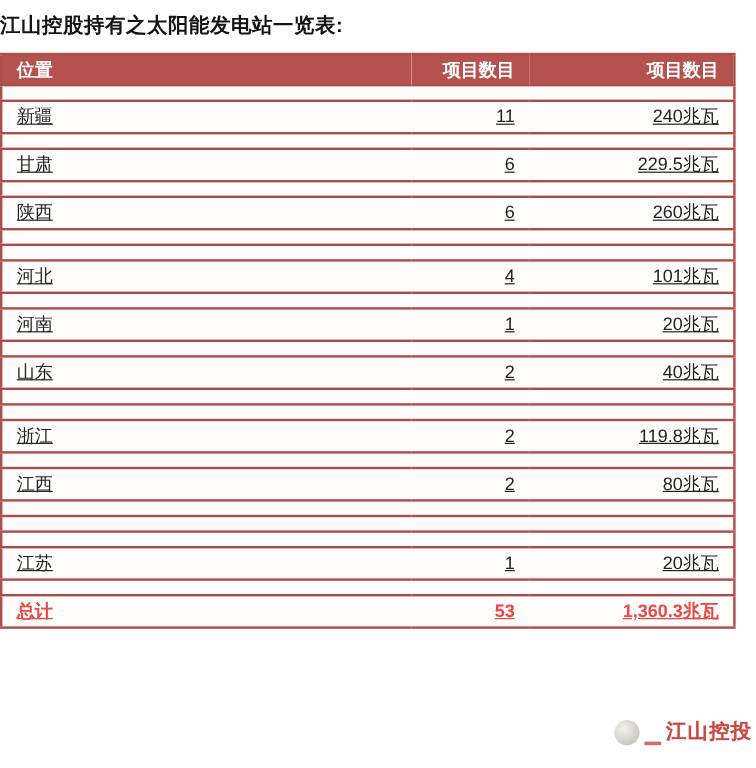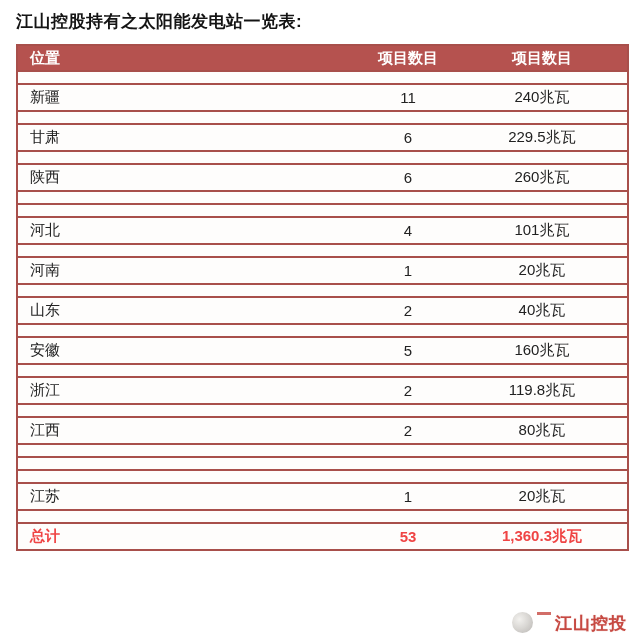--- a/index.html
+++ b/index.html
@@ -8,21 +8,21 @@
     background: #ffffff;
     width: 630px;
     height: 640px;
     overflow: hidden;
   }
   body {
     font-family: "Liberation Sans", "DejaVu Sans", sans-serif;
     position: relative;
   }
   .page {
-    padding: 6px 8px 0 16px;
+    padding: 6px 8px 0 0;
   }
   .doc-title {
     font-size: 17px;
     font-weight: bold;
     color: #141414;
     margin: 4px 0 11px 0;
     letter-spacing: 0.5px;
   }
   table.stations {
     border-collapse: collapse;
@@ -44,38 +44,39 @@
     overflow: hidden;
   }
   table.stations thead th {
     background: var(--header-bg, #b5524f);
     color: var(--header-text, #ffffff);
     font-weight: bold;
     height: 24px;
     font-size: 15px;
   }
   .align-left  { text-align: left; }
-  .align-right { text-align: center; }
+  .align-right { text-align: right; }
   tr.spacer-row td {
     height: 11px;
     padding: 0;
   }
   tr.data-row td {
     height: 25px;
+    text-decoration: underline;
   }
   tr.total-row td {
     font-weight: bold;
     color: #ef4444;
   }
   .watermark {
     position: absolute;
     right: 3px;
-    bottom: 5px;
+    bottom: 19px;
     display: flex;
-    align-items: flex-start;
+    align-items: flex-end;
     gap: 4px;
     opacity: 0.92;
   }
   .wm-logo {
     width: 21px;
     height: 21px;
     border-radius: 50%;
     background: radial-gradient(circle at 35% 35%, #eceae6 0%, #c9c6c1 45%, #989490 100%);
     opacity: 0.75;
     flex: 0 0 auto;
@@ -162,25 +163,20 @@
           <td colspan="3"></td>
         </tr>
         <tr class="data-row">
           <td class="align-left">山东</td>
           <td class="align-right">2</td>
           <td class="align-right">40兆瓦</td>
         </tr>
         <tr class="spacer-row">
           <td colspan="3"></td>
         </tr>
-        <tr class="data-row">
-          <td class="align-left">安徽</td>
-          <td class="align-right">5</td>
-          <td class="align-right">160兆瓦</td>
-        </tr>
         <tr class="spacer-row">
           <td colspan="3"></td>
         </tr>
         <tr class="data-row">
           <td class="align-left">浙江</td>
           <td class="align-right">2</td>
           <td class="align-right">119.8兆瓦</td>
         </tr>
         <tr class="spacer-row">
           <td colspan="3"></td>

